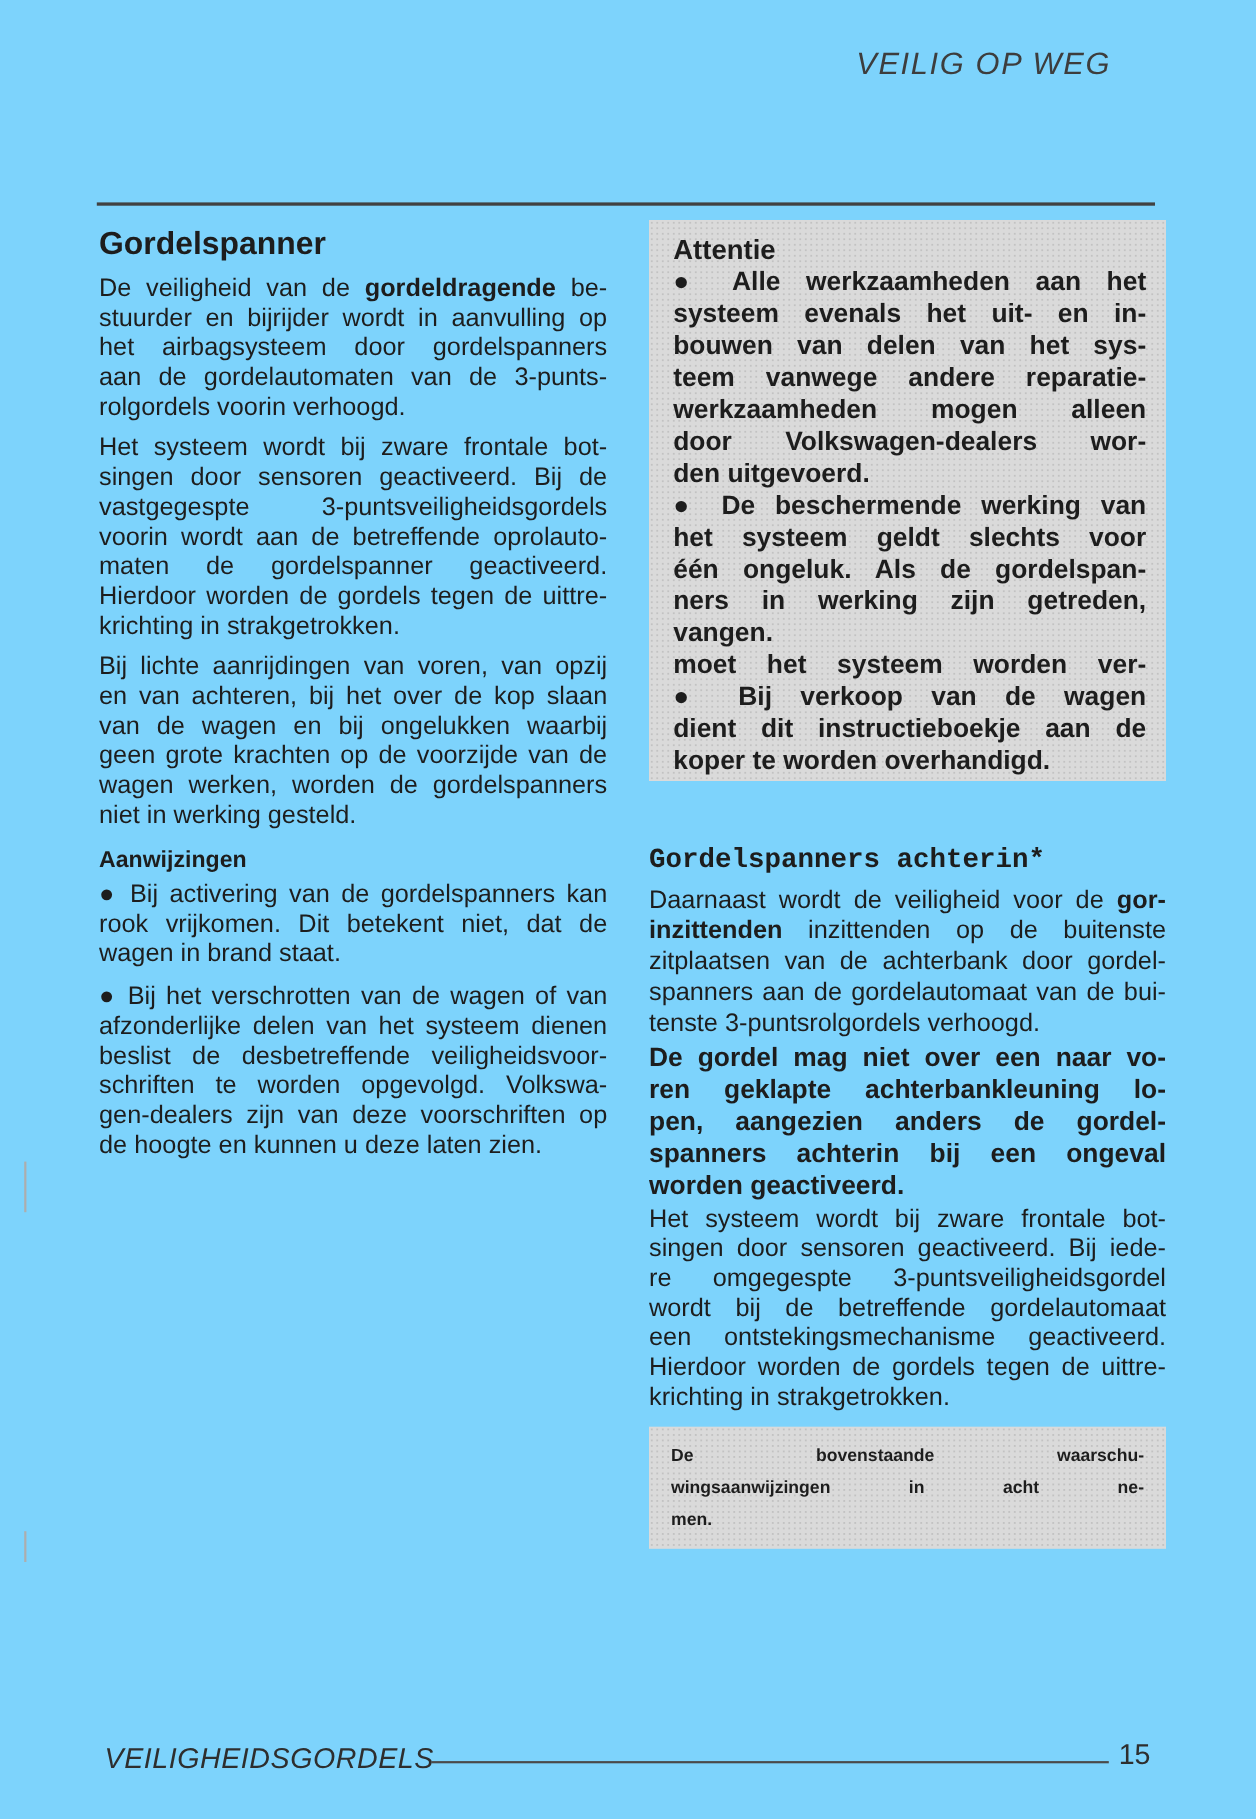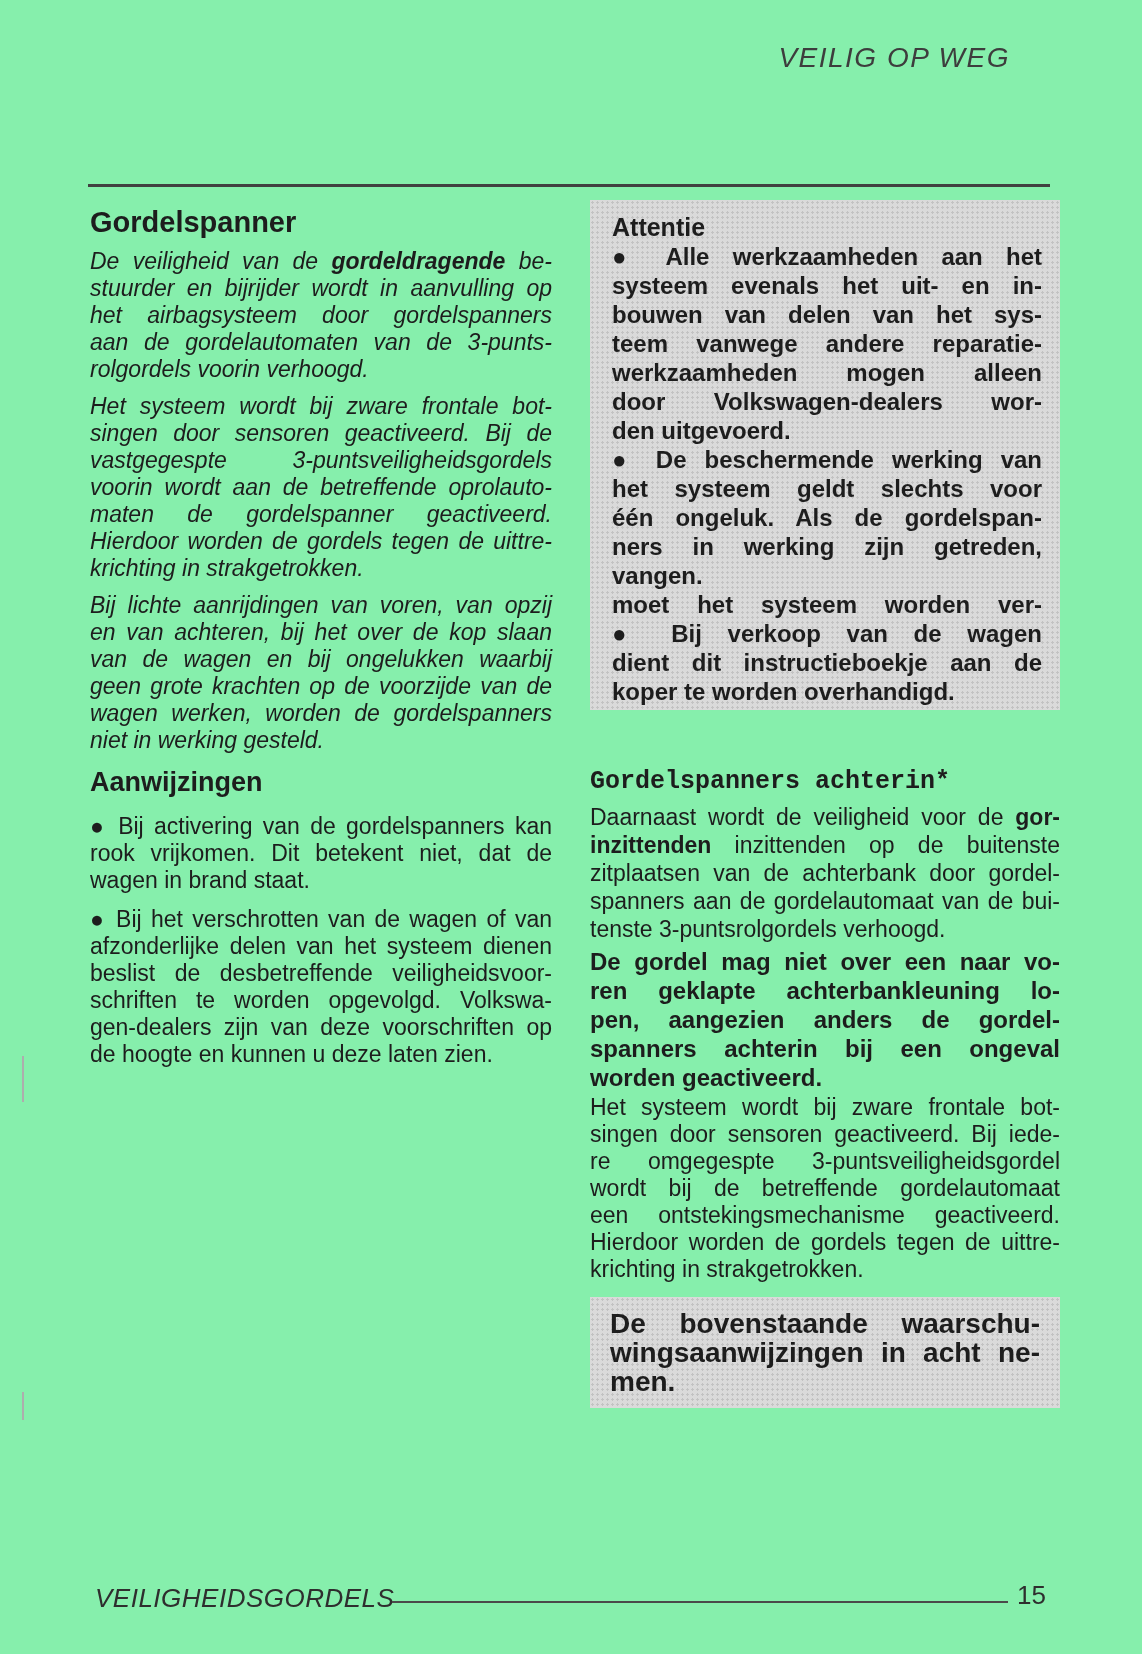--- a/index.html
+++ b/index.html
@@ -1,19 +1,19 @@
 <!DOCTYPE html>
 <html lang="nl"><head>
 <meta charset="utf-8">
 <style>
   html,body{margin:0;padding:0;background:#e8e8e8;}
   .page{
     position:relative;
     width:1142px;height:1654px;
-    background:#86efac;
+    background:#7dd3fc;
     margin:0 auto;
     font-family:"Liberation Sans", sans-serif;
     color:#1d1d1d;
     overflow:hidden;
   }
   .header-title{
     position:absolute;top:42px;right:132px;
     font-size:28px;font-style:italic;letter-spacing:1.5px;
     color:#3d3d3d;
   }
@@ -24,23 +24,23 @@
   .col-left{
     position:absolute;left:90px;top:205px;width:462px;
   }
   .col-right{
     position:absolute;left:590px;top:200px;width:470px;
   }
   h1.doc-title{
     font-size:29px;line-height:34px;font-weight:700;margin:0 0 9px 0;
   }
   h2.sub-title{
-    font-size:27px;line-height:30px;font-weight:700;margin:13px 0 16px 0;
+    font-size:21px;line-height:30px;font-weight:700;margin:13px 0 2px 0;
   }
-  .para{font-size:23px;line-height:27px;margin:0 0 10px 0;font-style:italic;}
+  .para{font-size:23px;line-height:27px;margin:0 0 10px 0;}
   .para-bullet{font-size:23px;line-height:27px;margin:0 0 12px 0;}
   .ln{white-space:nowrap;text-align:justify;text-align-last:justify;}
   .ln-last{text-align-last:left;}
   .gray-box{
     background:#dadada;
     background-image:radial-gradient(circle, rgba(110,110,110,0.22) 1px, rgba(0,0,0,0) 1.3px);
     background-size:5px 5px;
   }
   .attention-box{
     height:510px;box-sizing:border-box;
@@ -49,21 +49,21 @@
   .box-title{font-size:25px;line-height:30px;font-weight:700;margin:0;}
   .box-bullet{font-size:24px;line-height:29px;font-weight:700;margin:0;}
   h2.section-title{
     font-size:25px;line-height:30px;font-weight:700;margin:57px 0 6px 0;font-family:Liberation Mono, monospace;
   }
   .para-tight{font-size:23px;line-height:28px;margin:0 0 4px 0;}
   .warning-para{font-size:24px;line-height:29px;font-weight:700;margin:0 0 2px 0;}
   .para-last{font-size:23px;line-height:27px;margin:0;}
   .note-box{
     margin-top:14px;padding:12px 20px;box-sizing:border-box;
-    font-size:28px;line-height:29px;font-weight:700;
+    font-size:16px;line-height:29px;font-weight:700;
   }
   .footer-section{
     position:absolute;left:95px;top:1583px;
     font-size:26px;font-style:italic;color:#2e2e2e;letter-spacing:0.5px;
   }
   .footer-rule{
     position:absolute;left:392px;top:1601px;width:616px;height:2px;background:#4a4a4a;
   }
   .footer-page{
     position:absolute;left:1017px;top:1580px;font-size:26px;color:#2e2e2e;

